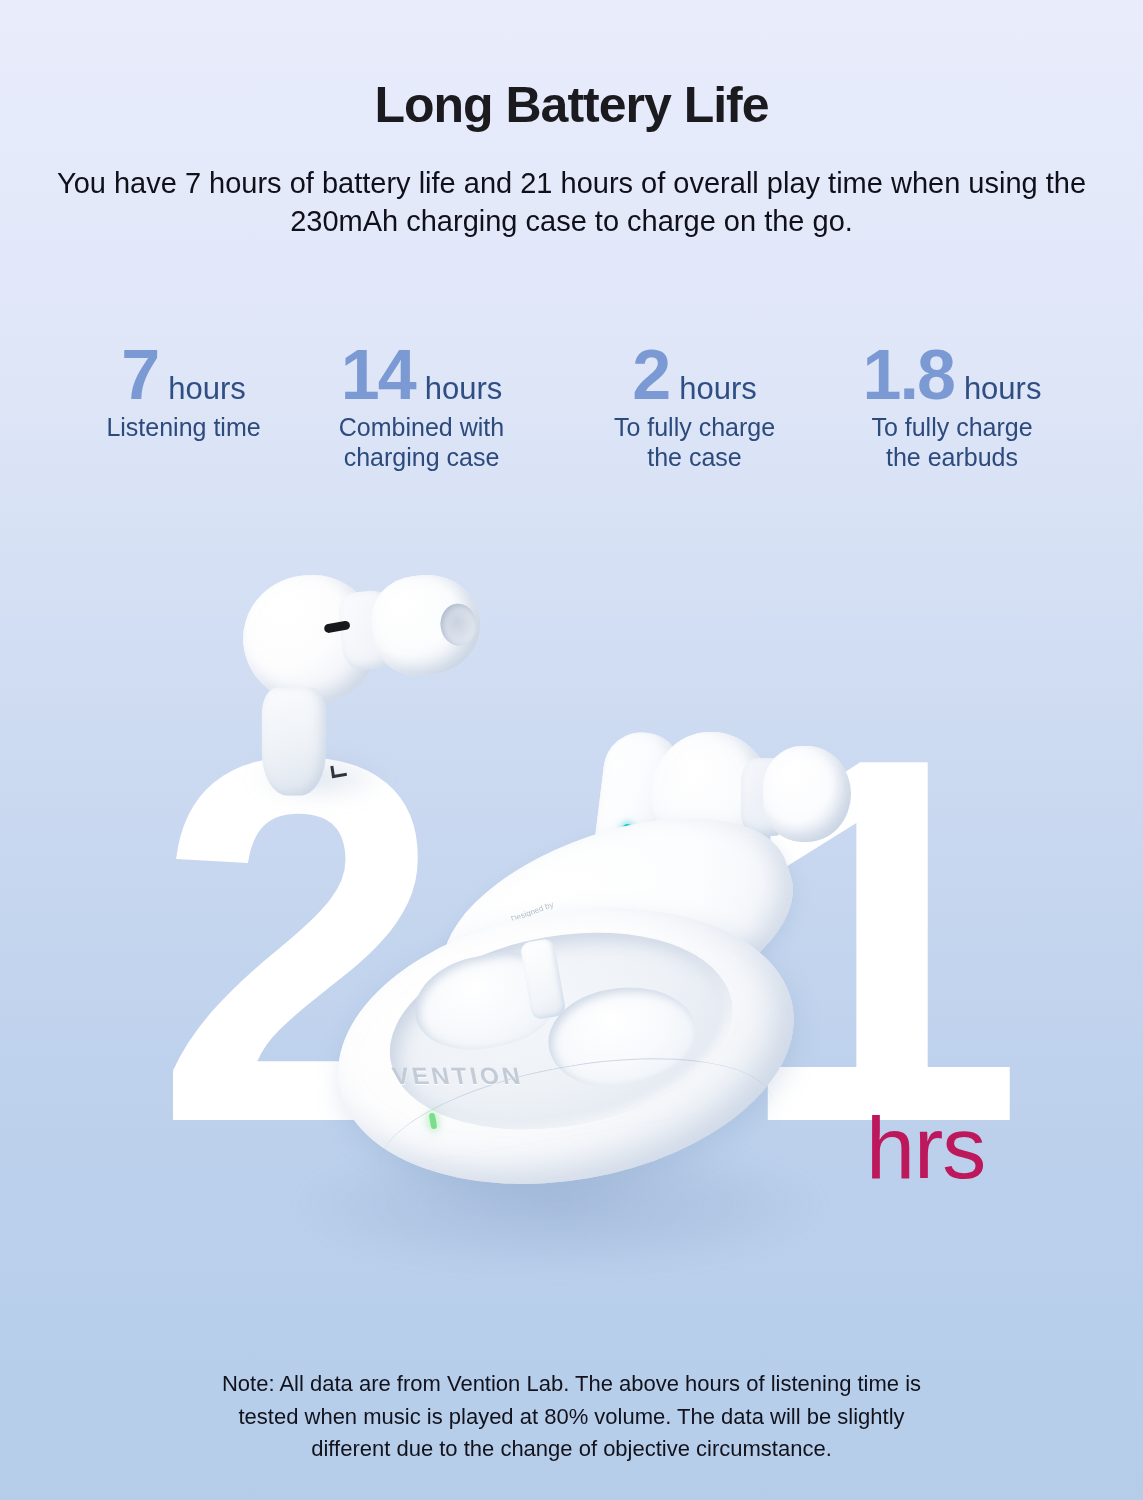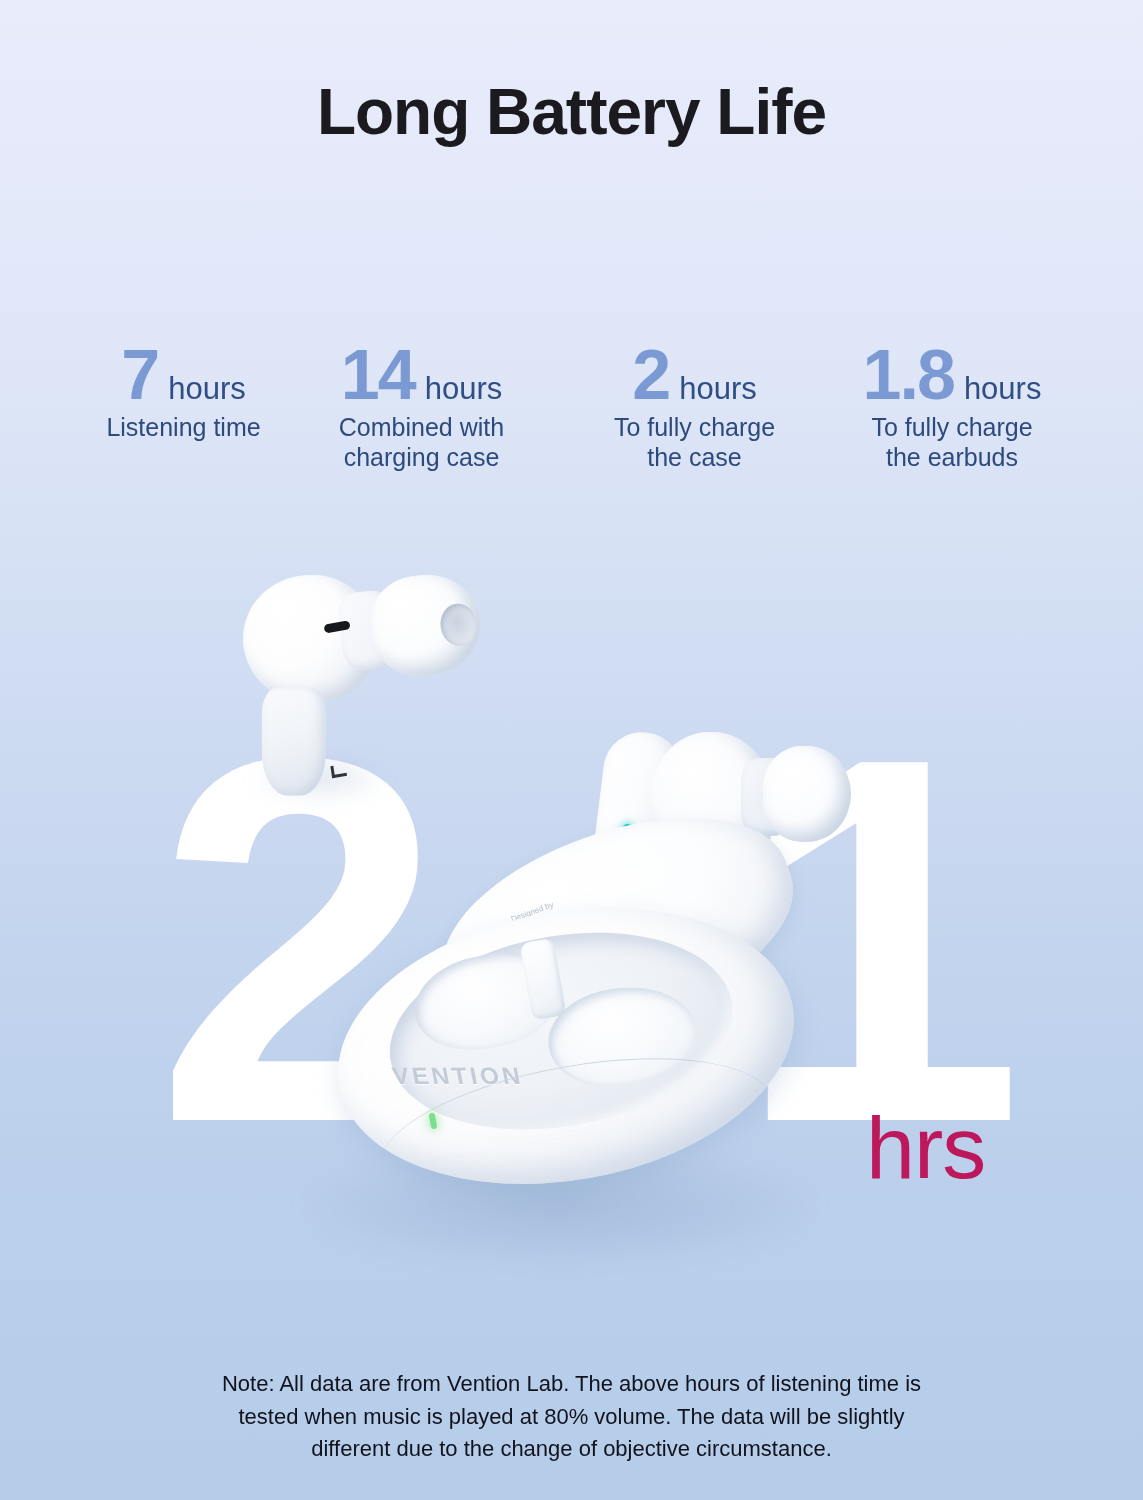--- a/index.html
+++ b/index.html
@@ -15,21 +15,21 @@
       #bcd0ec 76%,
       #b8cfec 88%,
       #b6cdea 100%);
     overflow:hidden;
     position:relative;
   }
 
   
   #header { position:absolute; top:0; left:0; width:1143px; text-align:center; }
   #title {
-    font-size:64px;
+    font-size:50px;
     font-weight:bold;
     color:#1b1b1f;
     letter-spacing:-1px;
     line-height:1;
     margin-top:80px;
     font-family:"Liberation Sans", sans-serif;
     text-align:center;
   }
   #subtitle {
     font-size:29px;
@@ -302,20 +302,22 @@
     line-height:1.48;
     white-space:pre-line;
     padding:0 140px;
   }
 </style>
 </head>
 <body>
 
 <div id="header">
   <h1 id="title">Long Battery Life</h1>
+  <p id="subtitle">You have 7 hours of battery life and 21 hours of overall play time
+when using the 230mAh charging case to charge on the go.</p>
 </div>
 
 <div id="stats">
 
   <div class="stat stat-0">
     <div class="stat-top">
       <span class="stat-num">7</span>
       <span class="stat-unit">hours</span>
     </div>
     <div class="stat-caption">Listening time</div>

